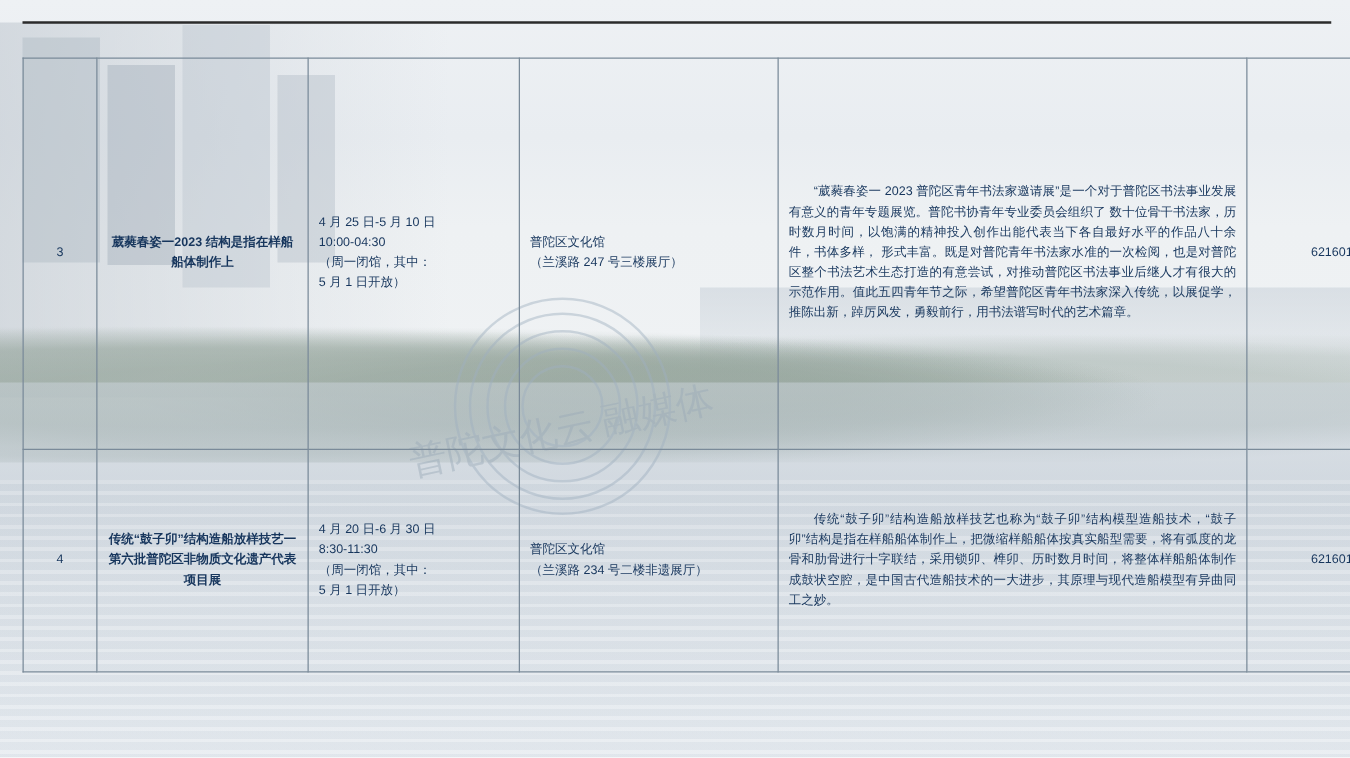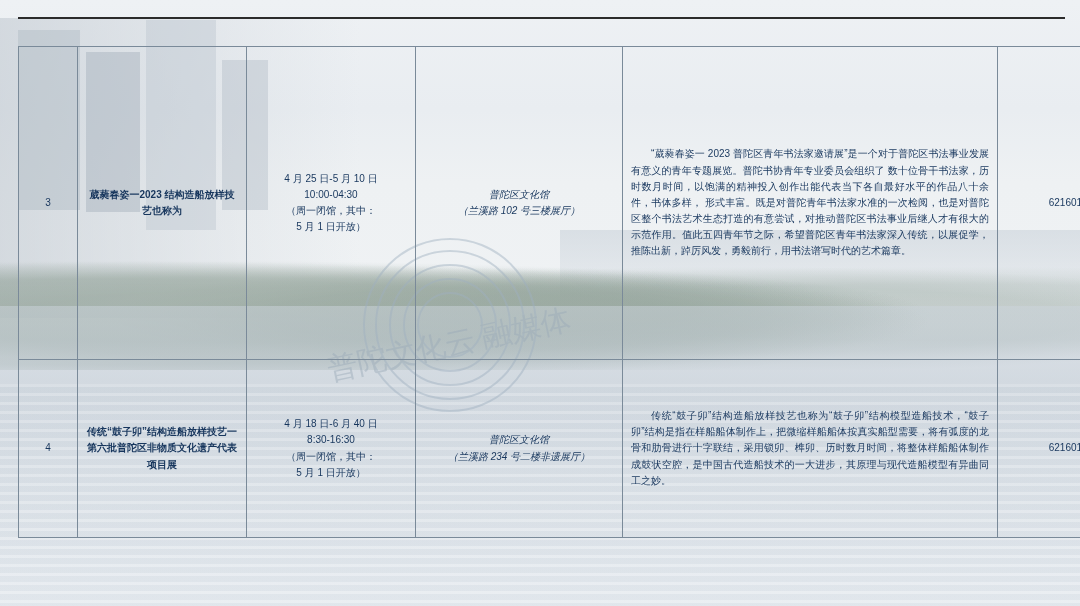--- a/index.html
+++ b/index.html
@@ -126,22 +126,22 @@
     border: 1px solid #7a8a99;
     vertical-align: middle;
     color: #17365d;
     font-size: 10px;
     line-height: 1.62;
     padding: 6px 8px;
     background: transparent;
   }
   .c-idx   { width: 42px;  text-align: center; font-size: 15px; }
   .c-title { width: 152px; text-align: center; font-weight: bold; }
-  .c-date  { width: 152px; text-align: center; }
-  .c-place { width: 190px; text-align: center; font-style: italic; }
+  .c-date  { width: 152px; }
+  .c-place { width: 190px; text-align: left; }
   .c-desc  { width: 358px; text-align: justify; text-justify: inter-ideograph; }
   .c-tel   { width: 130px; text-align: center; font-size: 15px; }
 
   .c-desc p {
     margin: 0;
     text-indent: 2em;
   }
   .c-title span, .c-date span, .c-place span {
     display: block;
   }
@@ -174,43 +174,43 @@
     <text x="30" y="150" font-family="'Liberation Serif', serif" font-size="30" fill="#9aaab8" transform="rotate(-12 30 150)">普陀文化云 融媒体</text>
   </svg>
 
   <div class="doc">
     <div class="topline"></div>
 
     <table class="tbl">
       <tbody>
           <tr class="row3">
         <td class="c-idx">3</td>
-        <td class="c-title">葳蕤春姿一2023 结构造船放样技艺也称为</td>
+        <td class="c-title">葳蕤春姿一2023 结构是指在样船船体制作上</td>
         <td class="c-date">
           <span>4 月 25 日-5 月 10 日</span>
           <span>10:00-04:30</span>
           <span>（周一闭馆，其中：</span>
           <span>5 月 1 日开放）</span>
         </td>
         <td class="c-place">
           <span>普陀区文化馆</span>
-          <span>（兰溪路 102 号三楼展厅）</span>
+          <span>（兰溪路 247 号三楼展厅）</span>
         </td>
         <td class="c-desc">
           <p>“葳蕤春姿一 2023 普陀区青年书法家邀请展”是一个对于普陀区书法事业发展有意义的青年专题展览。普陀书协青年专业委员会组织了 数十位骨干书法家，历时数月时间，以饱满的精神投入创作出能代表当下各自最好水平的作品八十余件，书体多样， 形式丰富。既是对普陀青年书法家水准的一次检阅，也是对普陀区整个书法艺术生态打造的有意尝试，对推动普陀区书法事业后继人才有很大的示范作用。值此五四青年节之际，希望普陀区青年书法家深入传统，以展促学，推陈出新，踔厉风发，勇毅前行，用书法谱写时代的艺术篇章。</p>
         </td>
         <td class="c-tel">62160166</td>
       </tr>
 
       <tr class="row4">
         <td class="c-idx">4</td>
         <td class="c-title">传统“鼓子卯”结构造船放样技艺一第六批普陀区非物质文化遗产代表项目展</td>
         <td class="c-date">
-          <span>4 月 18 日-6 月 40 日</span>
-          <span>8:30-16:30</span>
+          <span>4 月 20 日-6 月 30 日</span>
+          <span>8:30-11:30</span>
           <span>（周一闭馆，其中：</span>
           <span>5 月 1 日开放）</span>
         </td>
         <td class="c-place">
           <span>普陀区文化馆</span>
           <span>（兰溪路 234 号二楼非遗展厅）</span>
         </td>
         <td class="c-desc">
           <p>传统“鼓子卯”结构造船放样技艺也称为“鼓子卯”结构模型造船技术，“鼓子卯”结构是指在样船船体制作上，把微缩样船船体按真实船型需要，将有弧度的龙骨和肋骨进行十字联结，采用锁卯、榫卯、历时数月时间，将整体样船船体制作成鼓状空腔，是中国古代造船技术的一大进步，其原理与现代造船模型有异曲同工之妙。</p>
         </td>

